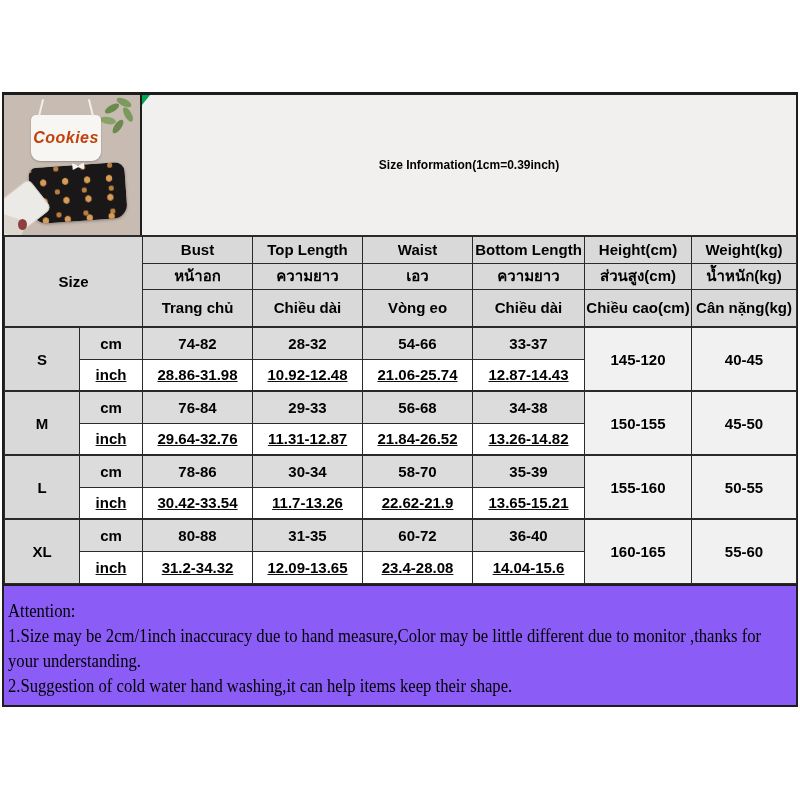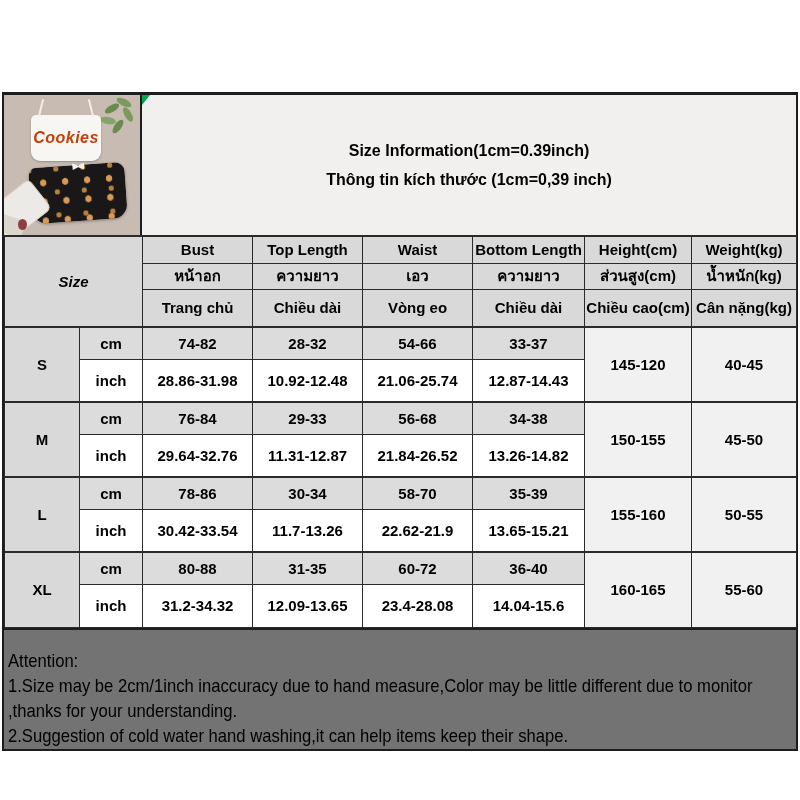--- a/index.html
+++ b/index.html
@@ -32,42 +32,42 @@
   .bow{position:absolute;left:44px;top:-2px;width:12px;height:7px;background:#f4f2ef;
        clip-path:polygon(0 0,50% 38%,100% 0,100% 100%,50% 62%,0 100%);}
   .floor1{position:absolute;left:-12px;top:96px;width:52px;height:36px;background:#eceae6;
           transform:rotate(-38deg);border-radius:6px;border:1px solid #d7d1c9;}
   .floor2{position:absolute;left:-6px;top:122px;width:26px;height:18px;background:#ddd6cf;
           transform:rotate(18deg);border-radius:4px;}
   .berry{position:absolute;left:14px;top:124px;width:9px;height:11px;background:#8e4040;border-radius:50%;}
 
   .title-cell{position:relative;flex:1;display:flex;flex-direction:column;align-items:center;justify-content:center;
               background:#f1f0ee;gap:0;}
-  .title-cell .tl{font-weight:700;font-size:16px;line-height:29px;color:#000;text-align:center;}
+  .title-cell .tl{font-weight:700;font-size:12px;line-height:29px;color:#000;text-align:center;}
   .marker{position:absolute;left:0;top:0;width:10px;height:11px;}
 
   
   table.sizes{width:100%;border-collapse:collapse;table-layout:fixed;border-top:2px solid #1d1d1d;}
   table.sizes td{border:1px solid #2a2a2a;text-align:center;vertical-align:middle;
                  font-weight:700;font-size:15px;color:#000;padding:0;overflow:hidden;white-space:nowrap;}
   tr.h-en td,tr.h-th td,tr.h-vn td{background:#d9d9d9;}
   tr.h-en{height:27px;} tr.h-th{height:26px;} tr.h-vn{height:38px;}
-  td.corner{background:#d9d9d9;font-size:28px;font-weight:700;font-style:italic;}
-  tr.cm-row{height:32px;} tr.in-row{height:43px;}
+  td.corner{background:#d9d9d9;font-size:28px;font-weight:700;}
+  tr.cm-row{height:32px;} tr.in-row{height:32px;text-decoration:underline;}
   tr.cm-row td{background:#dcdcdc;}
   tr.in-row td{background:#ffffff;}
   td.szlbl{background:#d9d9d9 !important;font-size:17px;}
   td.hw{background:#f1f1f1 !important;}
   td.bcol{border-left-width:2px;}
   tr.blk-start td{border-top-width:2px;}
   tr.h-en td{border-top-width:2px;}
   td.unit{font-size:15px;}
 
   
-  .attention{border-top:2px solid #1d1d1d;background:#737373;height:121px;padding:18px 0 0 4px;box-sizing:border-box;}
+  .attention{border-top:2px solid #1d1d1d;background:#8b5cf6;height:121px;padding:12px 0 0 4px;box-sizing:border-box;font-family:Liberation Serif, serif;}
   .narrow{width:900px;transform:scaleX(0.875);transform-origin:left top;
           font-size:19px;line-height:25px;color:#000;}
 </style>
 </head>
 <body>
 
 <div class="canvas">
   <div class="wrap">
 
     <div class="top-band">
@@ -85,21 +85,20 @@
         </div>
         <div class="floor1"></div>
         <div class="floor2"></div>
         <div class="berry"></div>
       </div>
       <div class="title-cell">
         <svg class="marker" viewBox="0 0 10 11">
           <polygon points="0,0 8,0 0,10" fill="#00a651"></polygon>
         </svg>
         <div class="tl">Size Information(1cm=0.39inch)</div>
-        <div class="tl">Thông tin kích thước (1cm=0,39 inch)</div>
       </div>
     </div>
 
     <table class="sizes">
       <colgroup>
         <col style="width:75px">
           <col style="width:63px">
           <col style="width:110px">
           <col style="width:110px">
         <col style="width:110px">

